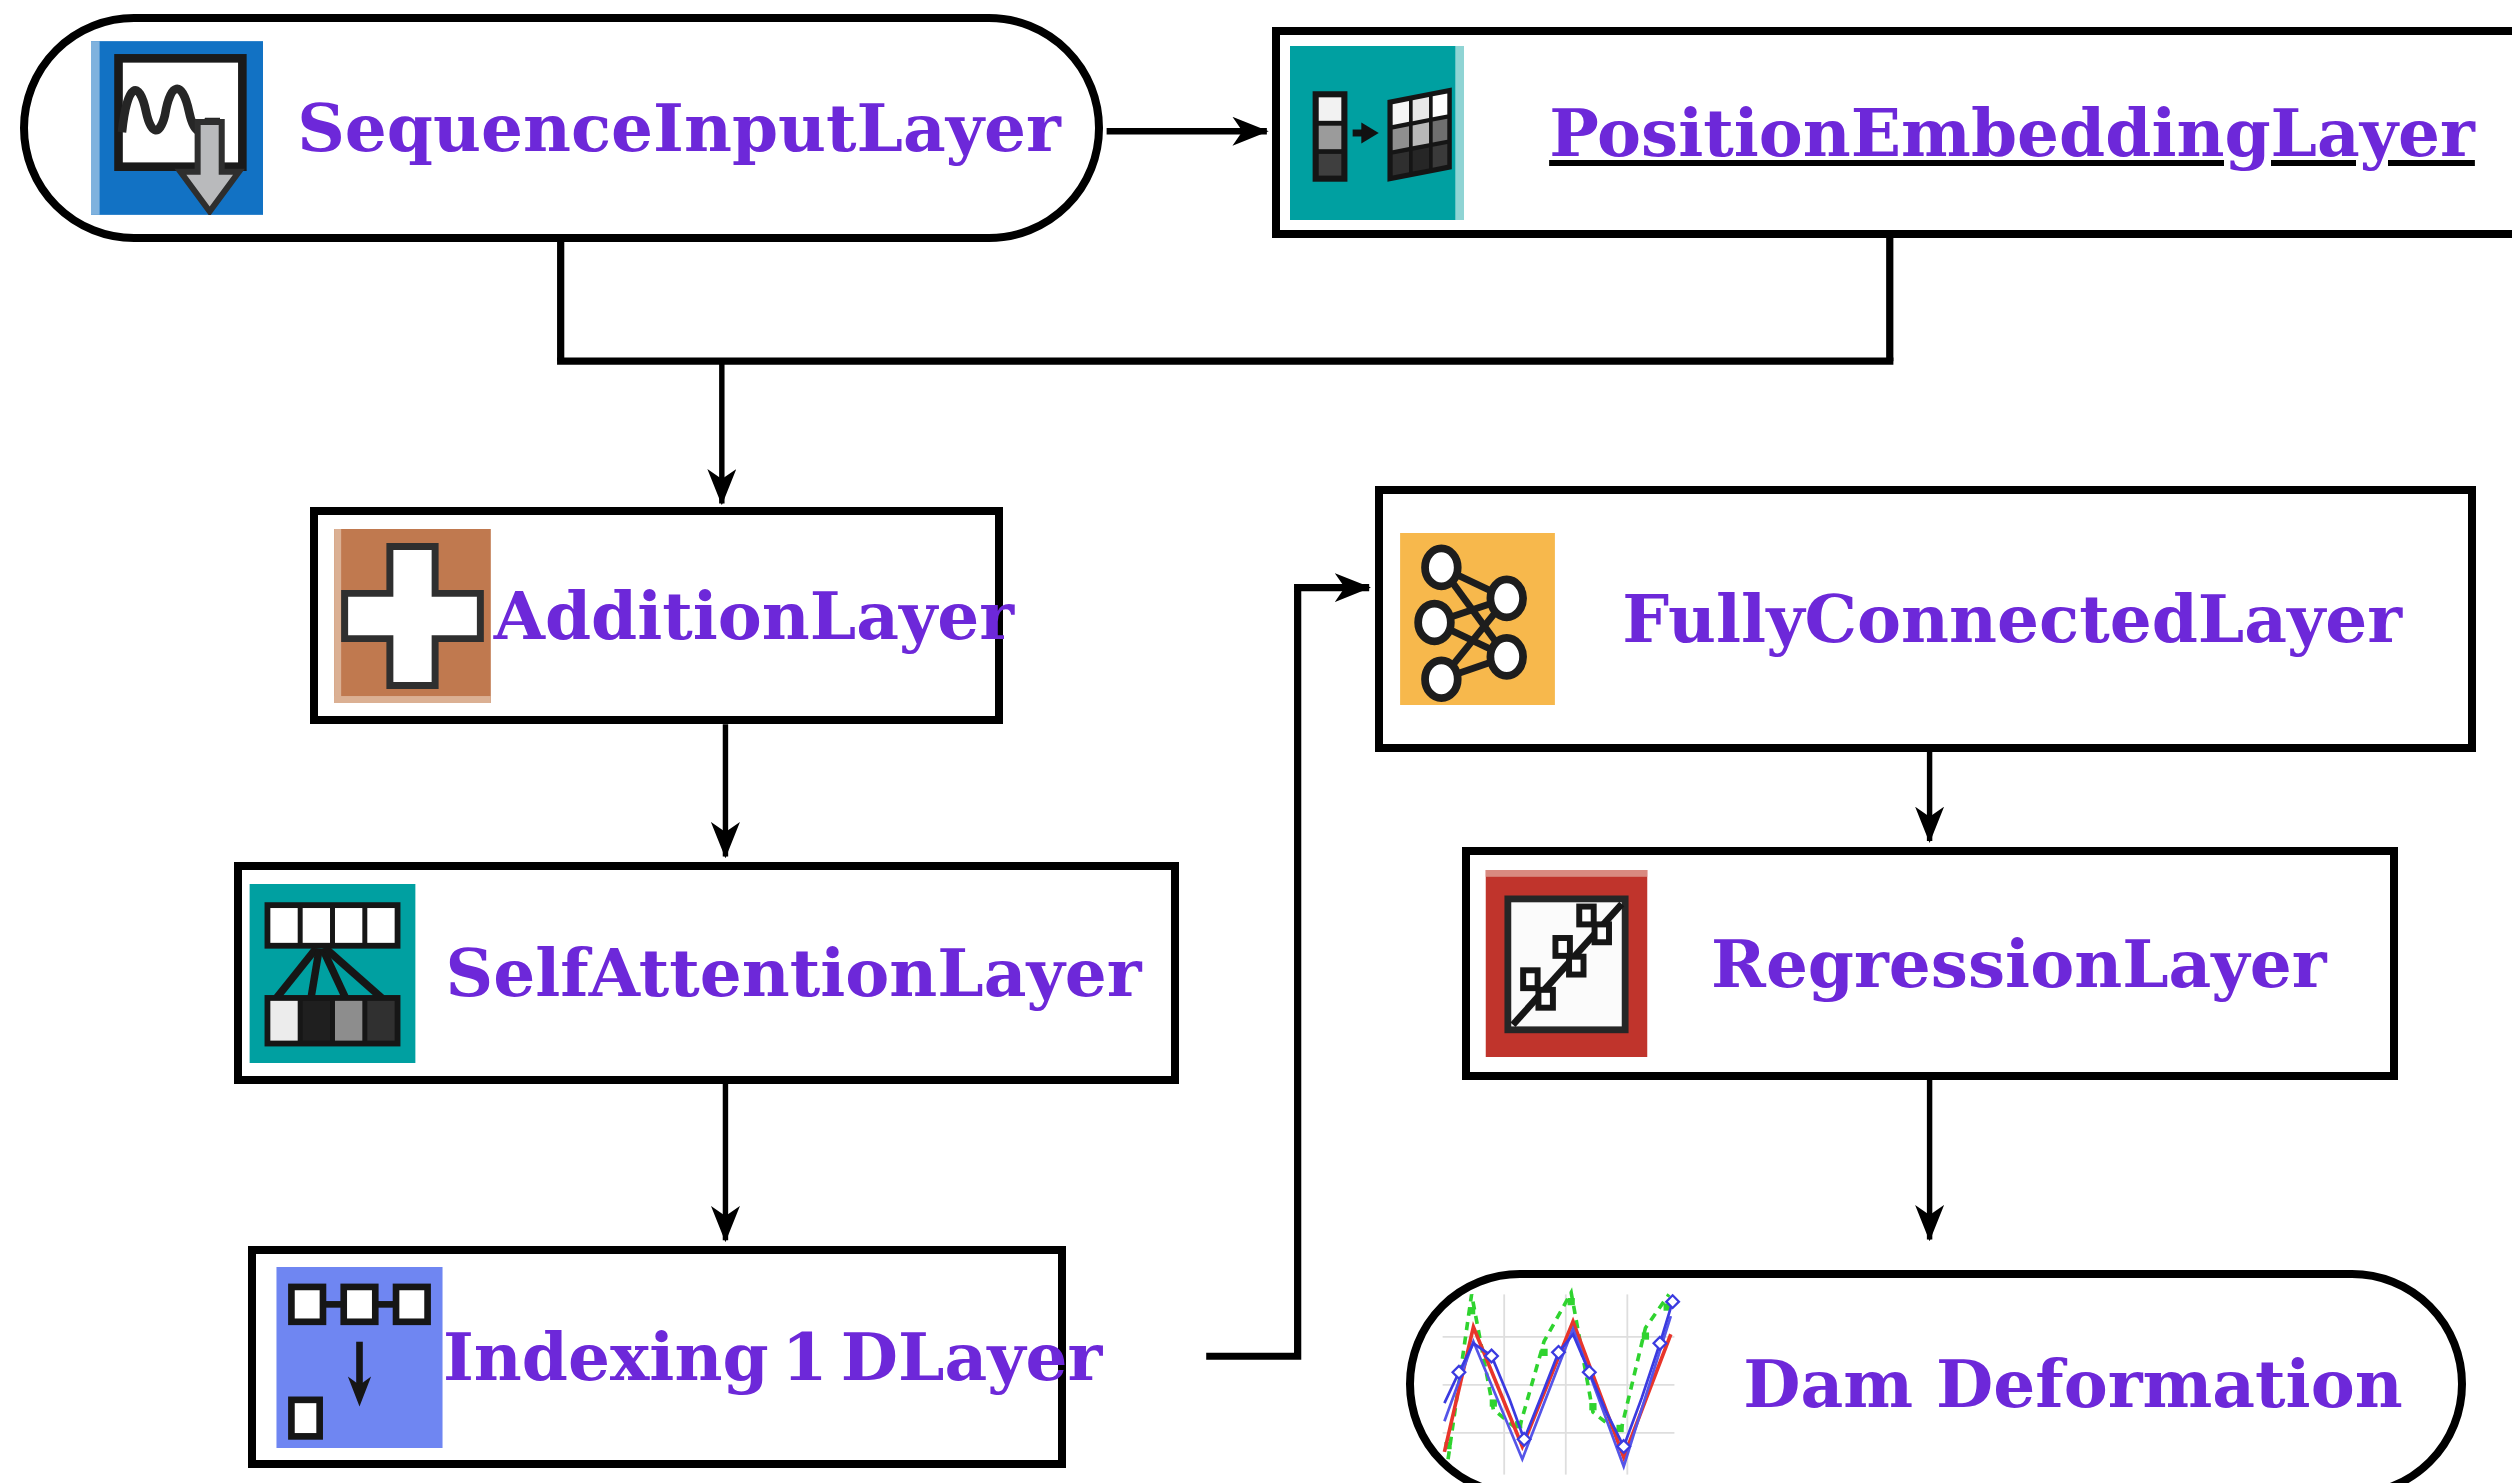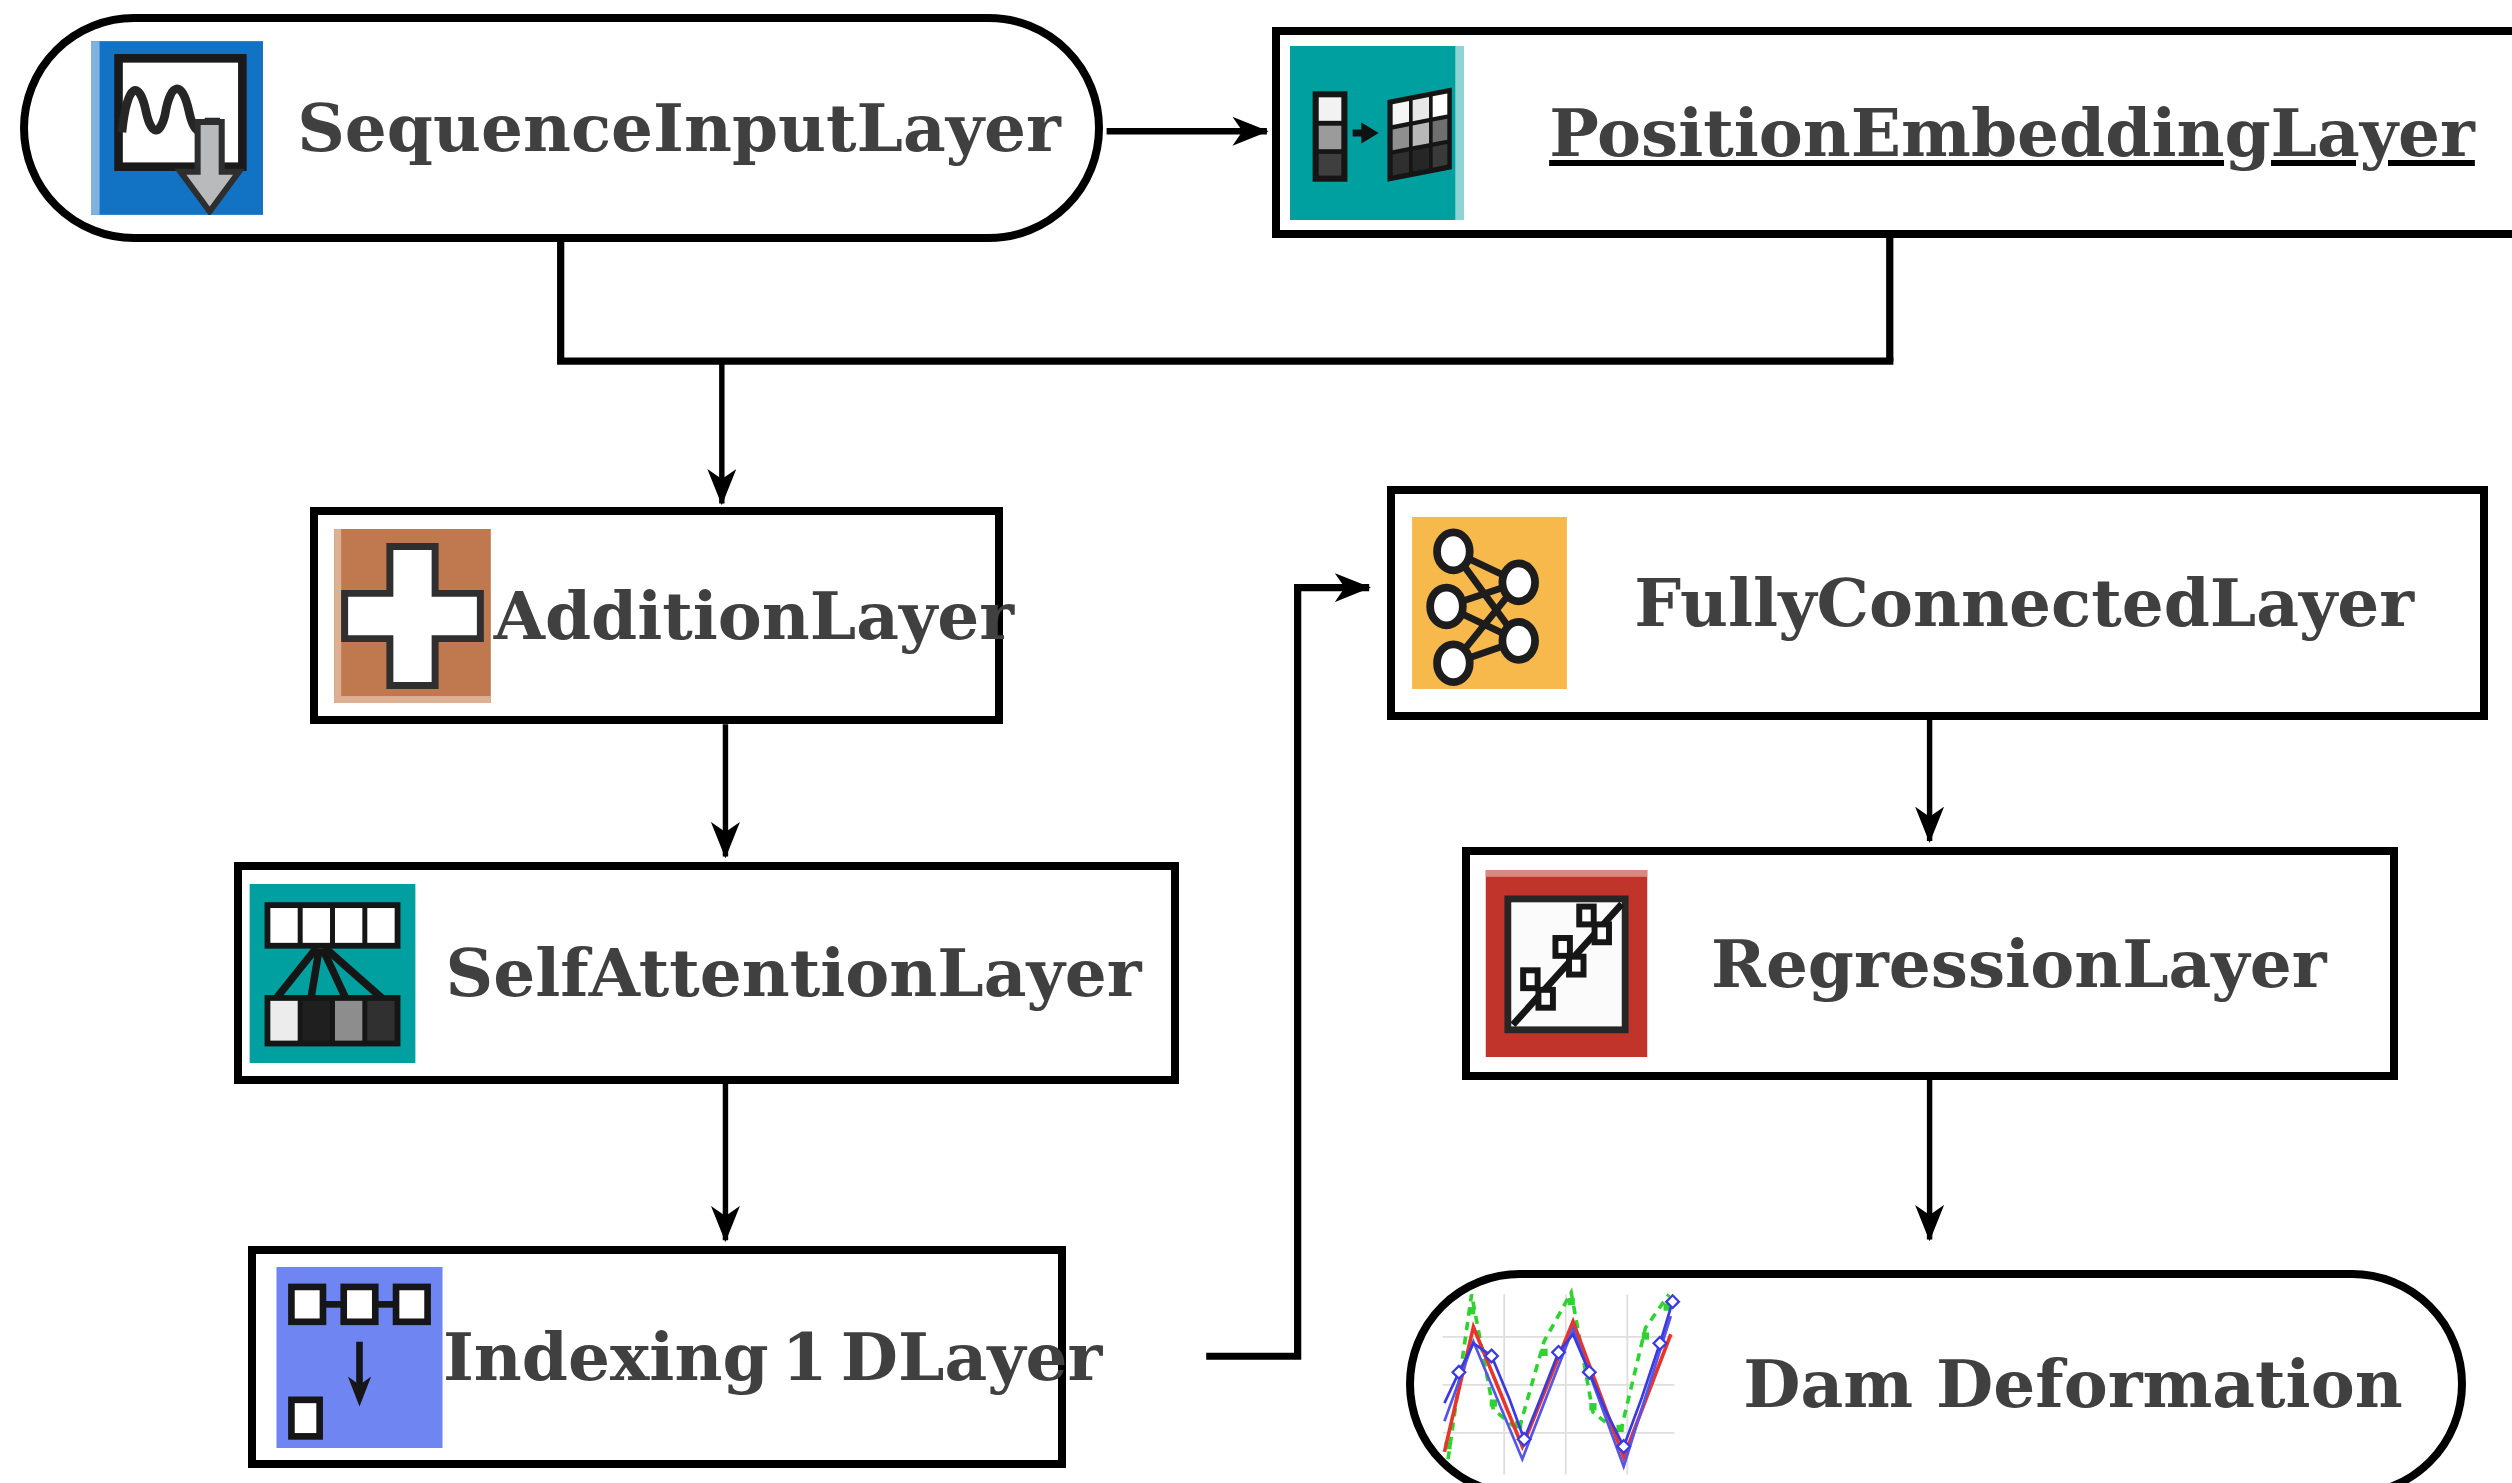--- a/index.html
+++ b/index.html
@@ -2,21 +2,21 @@
 <html style="font-size:14.5px"><head>
 <meta charset="utf-8">
 <style>
   html,body{margin:0;padding:0;background:#ffffff;}
   .canvas{position:relative;width:2512px;height:1483px;background:#ffffff;overflow:hidden;
           font-family:"DejaVu Serif","Liberation Serif",serif;}
   .edges{position:absolute;left:0;top:0;width:2512px;height:1483px;}
   .node{position:absolute;display:flex;align-items:center;box-sizing:border-box;
         border:8.2px solid #000;background:#fff;}
   .stadium{border-radius:122px;}
-  .label{flex:1;text-align:center;font-weight:700;font-size:66px;color:#404040;
+  .label{flex:1;text-align:center;font-weight:700;font-size:66px;color:#6d28d9;
          white-space:nowrap;line-height:1;}
   .icon{flex:0 0 auto;display:block;}
   .icon svg{display:block;}
 </style>
 </head>
 <body>
 
 <div class="canvas">
 
   <svg class="edges" viewBox="0 0 2774 1638" xmlns="http://www.w3.org/2000/svg">
@@ -127,21 +127,21 @@
         <line x1="28" y1="22.5" x2="40.5" y2="22.5" stroke="#161616" stroke-width="4"></line>
         <line x1="59.5" y1="22.5" x2="72" y2="22.5" stroke="#161616" stroke-width="4"></line>
         <line x1="50" y1="45" x2="50" y2="72" stroke="#161616" stroke-width="4"></line>
         <path d="M50 84 L43 66 L50 71 L57 66 Z" fill="#161616"></path>
         <rect x="9" y="80" width="17" height="22" fill="#fff" stroke="#161616" stroke-width="4"></rect>
       </svg>
     </span>
     <div class="label">Indexing 1 DLayer</div>
   </div>
 
-  <div class="node" style="left:1375px;top:486px;width:1101px;height:234px;margin-left:12px;">
+  <div class="node" style="left:1375px;top:486px;width:1101px;height:266px;">
     <span class="icon" style="margin-left:14.5px;">
       <svg width="159" height="172" viewBox="0 0 90 100">
         <rect width="90" height="100" fill="#f7b84c"></rect>
         <g stroke="#1d1d1d" stroke-width="4">
           <line x1="24" y1="20" x2="62" y2="38"></line>
           <line x1="24" y1="20" x2="62" y2="72"></line>
           <line x1="20" y1="52" x2="62" y2="38"></line>
           <line x1="20" y1="52" x2="62" y2="72"></line>
           <line x1="24" y1="85" x2="62" y2="38"></line>
           <line x1="24" y1="85" x2="62" y2="72"></line>

